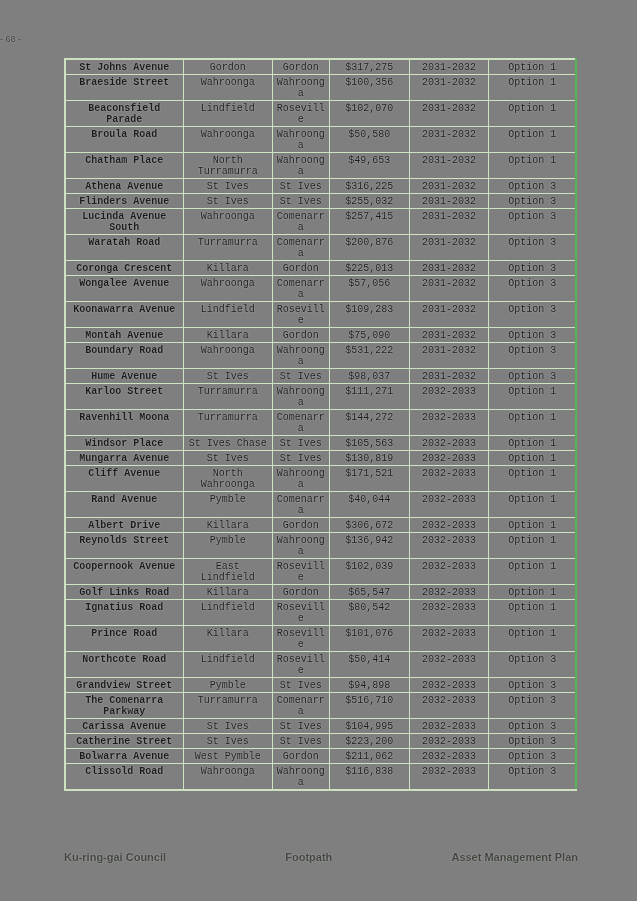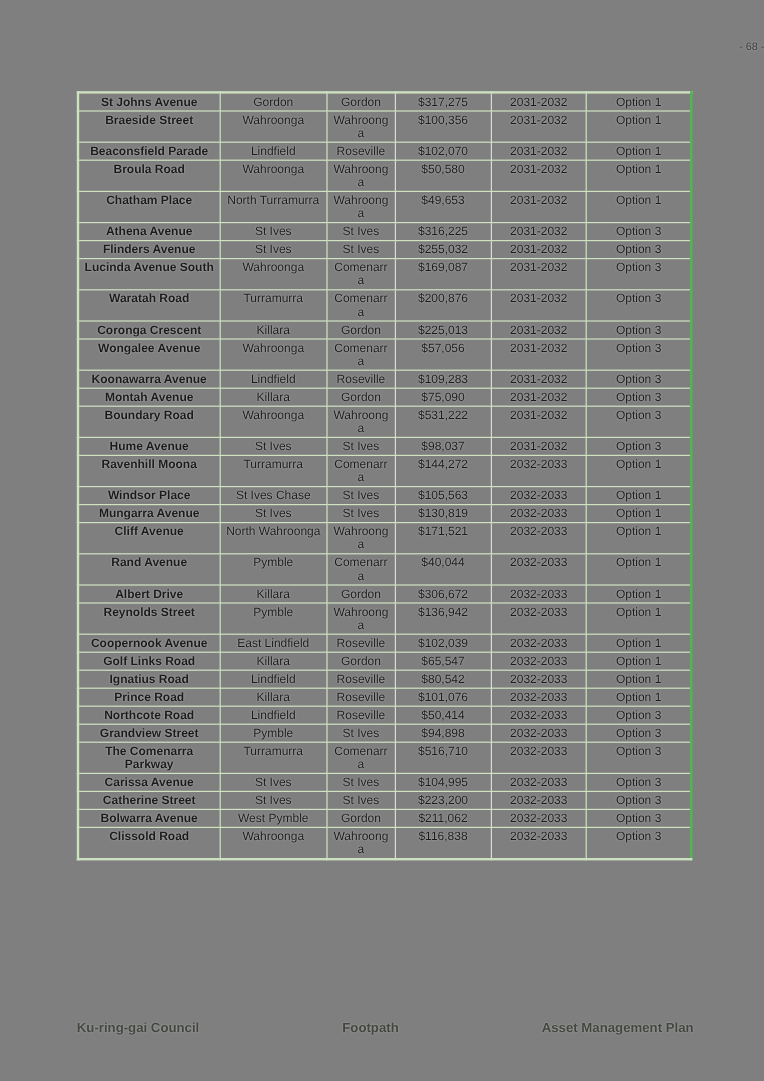--- a/index.html
+++ b/index.html
@@ -12,34 +12,35 @@
     position: relative;
     background: #7f7f7f;
     font-family: "Liberation Sans", sans-serif;
     overflow: hidden;
   }
   .page-number {
     position: absolute;
     top: 34px;
     left: 0;
     width: 100%;
-    text-align: right;
+    text-align: left;
     font-size: 9px;
     color: #3a3a3a;
     text-shadow: 0 0 1.5px rgba(255,255,255,0.45);
   }
   table.asset-table {
     position: absolute;
     left: 64px;
-    top: 76px;
+    top: 58px;
     width: 513px;
     border-collapse: collapse;
     table-layout: fixed;
     border: 2px solid #cde1c0;
     border-right: 2px solid #55b355;
+    font-family: Liberation Mono, monospace;
   }
   table.asset-table td {
     border: 1.5px solid #cfe3c2;
     box-sizing: border-box;
     font-size: 10px;
     line-height: 11px;
     color: #1b1b1b;
     text-align: center;
     vertical-align: top;
     padding: 1.5px 3px;
@@ -136,21 +137,21 @@
         <td class="c-cost">$255,032</td>
         <td class="c-period">2031-2032</td>
         <td class="c-option">Option 3</td>
       </tr>
 
 
       <tr>
         <td class="c-street">Lucinda Avenue South</td>
         <td class="c-suburb">Wahroonga</td>
         <td class="c-ward">Comenarra</td>
-        <td class="c-cost">$169,087</td>
+        <td class="c-cost">$257,415</td>
         <td class="c-period">2031-2032</td>
         <td class="c-option">Option 3</td>
       </tr>
 
       <tr>
         <td class="c-street">Waratah Road</td>
         <td class="c-suburb">Turramurra</td>
         <td class="c-ward">Comenarra</td>
         <td class="c-cost">$200,876</td>
         <td class="c-period">2031-2032</td>
@@ -204,20 +205,28 @@
 
       <tr>
         <td class="c-street">Hume Avenue</td>
         <td class="c-suburb">St Ives</td>
         <td class="c-ward">St Ives</td>
         <td class="c-cost">$98,037</td>
         <td class="c-period">2031-2032</td>
         <td class="c-option">Option 3</td>
       </tr>
 
+      <tr>
+        <td class="c-street">Karloo Street</td>
+        <td class="c-suburb">Turramurra</td>
+        <td class="c-ward">Wahroonga</td>
+        <td class="c-cost">$111,271</td>
+        <td class="c-period">2032-2033</td>
+        <td class="c-option">Option 1</td>
+      </tr>
 
       <tr>
         <td class="c-street">Ravenhill Moona</td>
         <td class="c-suburb">Turramurra</td>
         <td class="c-ward">Comenarra</td>
         <td class="c-cost">$144,272</td>
         <td class="c-period">2032-2033</td>
         <td class="c-option">Option 1</td>
       </tr>
 

